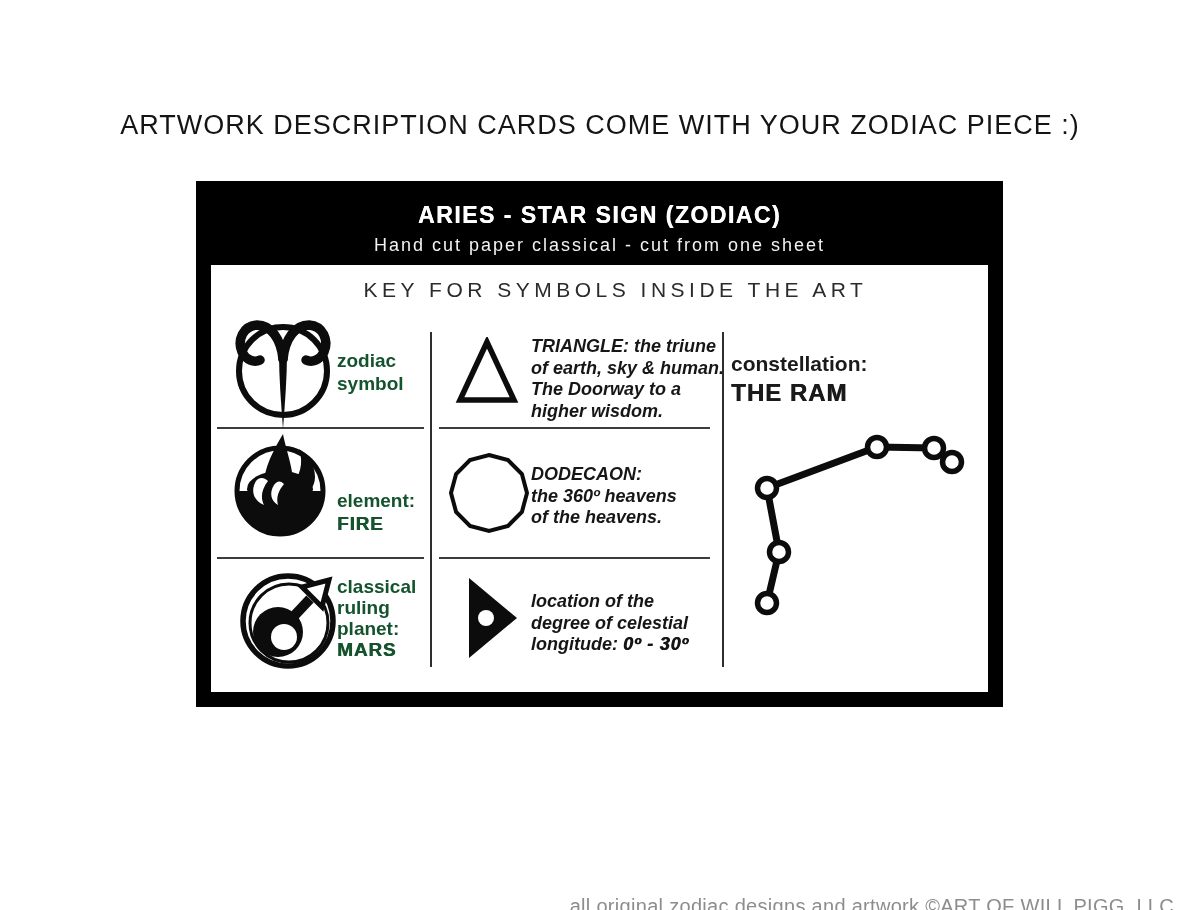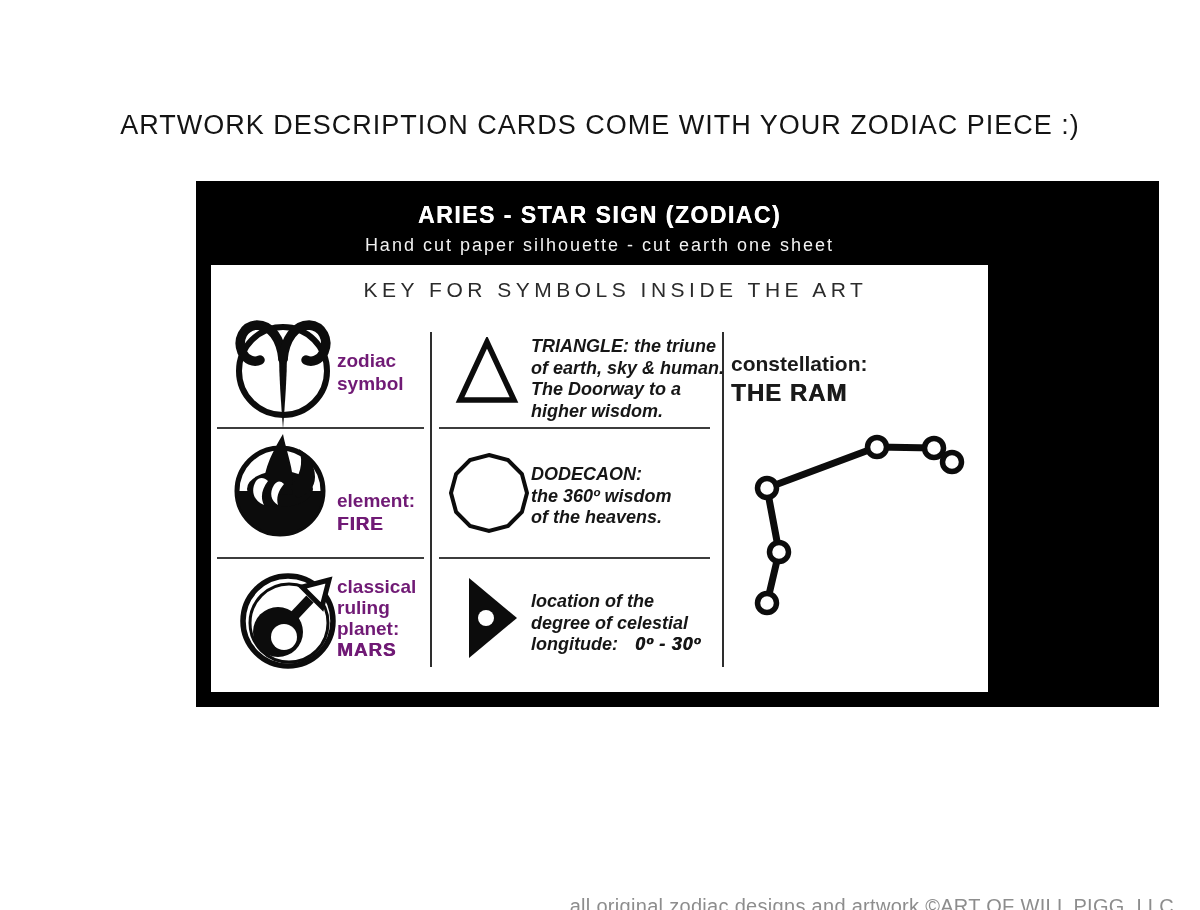--- a/index.html
+++ b/index.html
@@ -1,20 +1,20 @@
 <!DOCTYPE html>
 <html><head>
 <meta charset="utf-8">
 <style>
   html,body{margin:0;padding:0;background:#ffffff;}
   .page{position:relative;width:1200px;height:910px;background:#ffffff;overflow:hidden;
         font-family:"Liberation Sans",sans-serif;color:#1a1a1a;padding-left:32px;}
   .heading{position:absolute;top:110px;left:0;width:1200px;text-align:center;
            font-size:27px;letter-spacing:1px;font-weight:400;color:#141414;}
-  .card{position:absolute;left:196px;top:181px;width:963px;height:526px;background:#000000;}
+  .card{position:absolute;left:196px;top:181px;width:807px;height:526px;background:#000000;}
   .card-header{position:absolute;left:0;top:0;width:807px;height:84px;text-align:center;color:#ffffff;}
   .card-title{margin-top:21px;font-size:23px;font-weight:700;letter-spacing:1.5px;
               text-shadow:0.4px 0 0 currentColor;}
   .card-subtitle{margin-top:6px;font-size:18px;font-weight:400;letter-spacing:2px;color:#f2f2f2;}
   .card-body{position:absolute;left:15px;top:84px;width:777px;height:427px;background:#ffffff;}
   .key-heading{position:absolute;top:13px;left:16px;width:777px;text-align:center;
                font-size:21px;font-weight:400;letter-spacing:4.5px;color:#2b2b2b;}
   .vdiv{position:absolute;width:2px;height:335px;top:67px;background:#2e2e2e;}
   .vdiv1{left:219px;} .vdiv2{left:511px;}
   .hdiv{position:absolute;height:2px;background:#3c3c3c;}
@@ -23,49 +23,49 @@
   .hdiv2a{left:6px;top:292px;width:207px;}
   .hdiv2b{left:228px;top:292px;width:271px;}
   .icon{position:absolute;}
   .icon-aries{left:17px;top:51px;}
   .icon-fire{left:14px;top:164px;}
   .icon-mars{left:17px;top:296px;}
   .icon-triangle{left:244px;top:72px;}
   .icon-dodeca{left:236px;top:186px;}
   .icon-marker{left:258px;top:313px;}
   .const-svg{left:519px;top:155px;}
-  .lbl{position:absolute;left:126px;font-size:19px;font-weight:700;line-height:23px;color:#701a75;}
+  .lbl{position:absolute;left:126px;font-size:19px;font-weight:700;line-height:23px;color:#14532d;}
   .lbl-zodiac{top:84px;}
   .lbl-element{top:216px;margin-top:8px;}
   .lbl-planet{top:311px;line-height:21px;}
   .desc{position:absolute;left:320px;font-size:18px;font-weight:700;line-height:21.5px;color:#161616;font-style:italic;}
   .desc-triangle{top:71px;}
   .desc-dodeca{top:199px;}
   .desc-longitude{top:326px;}
   .xbold{text-shadow:0.6px 0 0 currentColor;letter-spacing:0.8px;}
-  .val-gap{margin-left:17px;}
+  .val-gap{margin-left:5px;}
   .const-label{position:absolute;left:520px;top:87px;width:260px;text-align:left;}
   .const-line1{font-size:21px;font-weight:700;}
   .const-line2{font-size:24px;font-weight:700;letter-spacing:1px;margin-top:3px;}
   .footer{position:absolute;top:855px;right:58px;font-size:20px;font-weight:400;
           letter-spacing:0.3px;color:#8d8d8d;margin-top:40px;}
   svg{display:block;}
 </style>
 </head>
 <body>
 
 <div class="page">
 
   <div class="heading">ARTWORK DESCRIPTION CARDS COME WITH YOUR ZODIAC PIECE :)</div>
 
   <div class="card">
 
     <div class="card-header">
       <div class="card-title">ARIES - STAR SIGN (ZODIAC)</div>
-      <div class="card-subtitle">Hand cut paper silhouette - cut earth one sheet</div>
+      <div class="card-subtitle">Hand cut paper classical - cut from one sheet</div>
     </div>
 
     <div class="card-body">
       <div class="key-heading">KEY FOR SYMBOLS INSIDE THE ART</div>
 
       <div class="vdiv vdiv1"></div>
       <div class="vdiv vdiv2"></div>
       <div class="hdiv hdiv1a"></div>
       <div class="hdiv hdiv1b"></div>
       <div class="hdiv hdiv2a"></div>
@@ -104,21 +104,21 @@
       <div class="lbl lbl-element">
         <div>element:</div>
         <div class="xbold">FIRE</div>
       </div>
 
       <svg class="icon icon-dodeca" width="84" height="84" viewBox="-42 -42 84 84">
         <polygon points="0,-38 19,-32.9 32.9,-19 38,0 32.9,19 19,32.9 0,38 -19,32.9 -32.9,19 -38,0 -32.9,-19 -19,-32.9" fill="none" stroke="#0c0c0c" stroke-width="4"></polygon>
       </svg>
       <div class="desc desc-dodeca">
         <div>DODECAON:</div>
-        <div>the 360º wisdom</div>
+        <div>the 360º heavens</div>
         <div>of the heavens.</div>
       </div>
 
       <svg class="icon icon-mars" width="120" height="120" viewBox="-60 -60 120 120">
         <circle cx="0" cy="0" r="45" fill="none" stroke="#0c0c0c" stroke-width="5.5"></circle>
         <circle cx="1" cy="2" r="39" fill="none" stroke="#0c0c0c" stroke-width="3"></circle>
         <circle cx="-10" cy="11" r="25" fill="#0c0c0c"></circle>
         <circle cx="-4" cy="16" r="13" fill="#ffffff"></circle>
         <line x1="6" y1="-5" x2="22" y2="-22" stroke="#0c0c0c" stroke-width="10"></line>
         <polygon points="41,-41 14,-34 34,-14" fill="#ffffff" stroke="#0c0c0c" stroke-width="5" stroke-linejoin="miter"></polygon>

